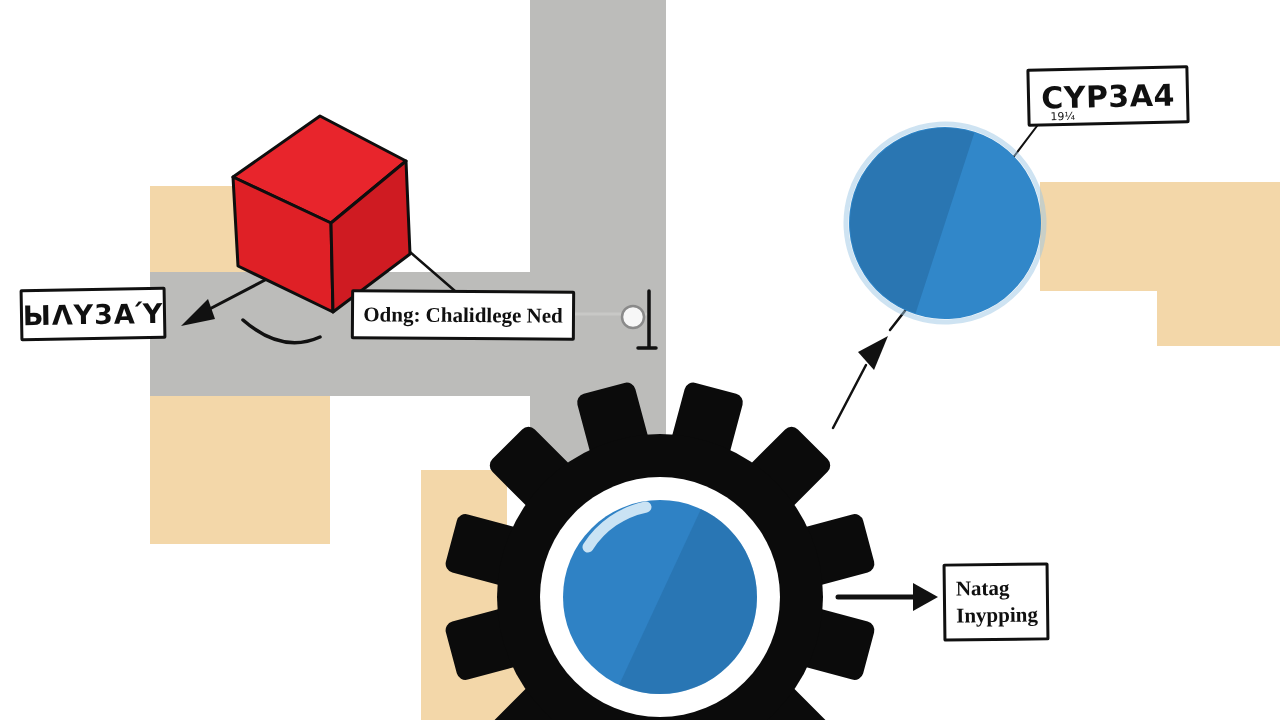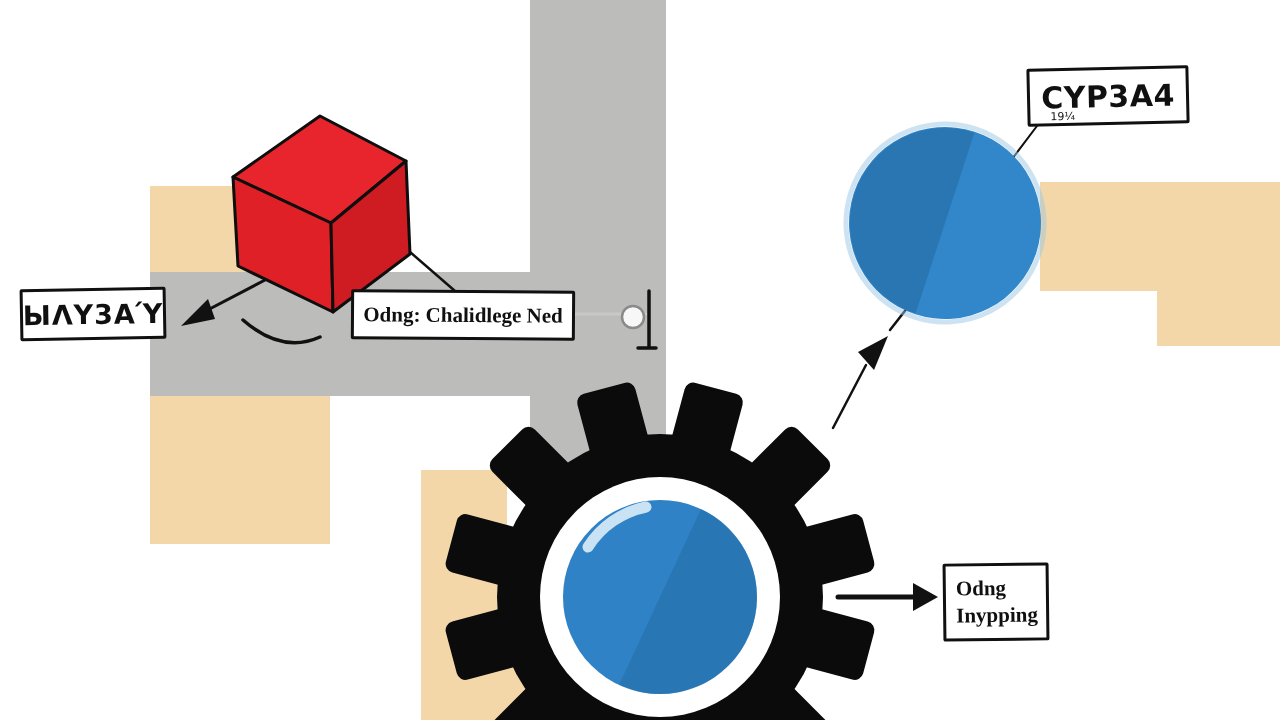--- a/index.html
+++ b/index.html
@@ -103,17 +103,17 @@
   <div class="box" id="center-box">
     <span class="lbl">Odng: Chalidlege Ned</span>
   </div>
 
   <div class="box" id="cyp-box">
     <span class="lbl">CYP3A4</span>
     <span class="note">19¼</span>
   </div>
 
   <div class="box" id="out-box">
-    <span class="lbl">Odng</span>
+    <span class="lbl">Natag</span>
     <span class="lbl">Inypping</span>
   </div>
 
 </div>
 
 </body></html>

